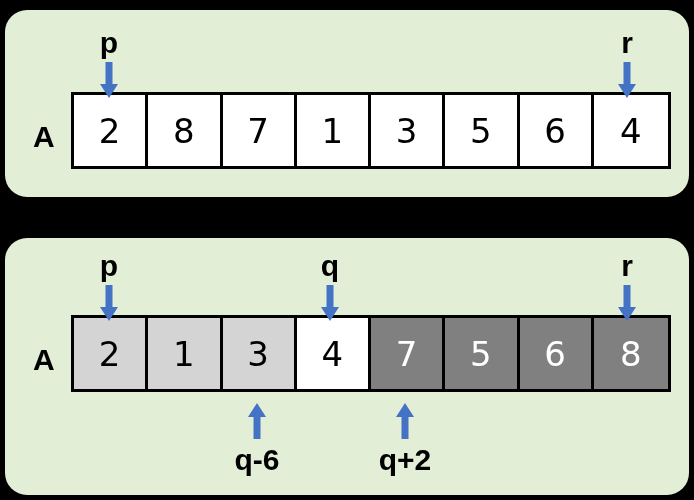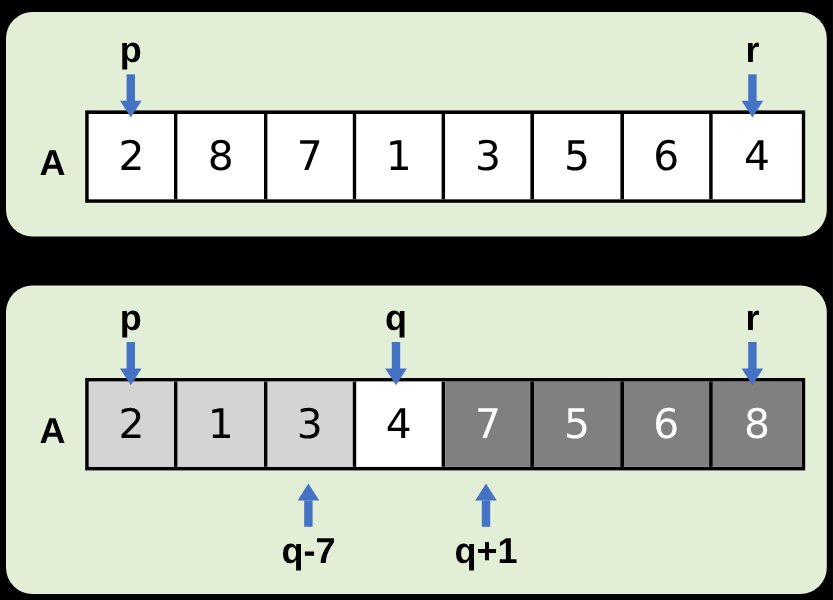--- a/index.html
+++ b/index.html
@@ -152,21 +152,21 @@
 
   <div class="marker" id="m-bot-r" style="left:622px; top:13px;">
     <span class="mtext" style="top:0px;">r</span>
     <div class="shaft" style="top:34px; height:24px;"></div>
     <div class="head down" style="top:56px;"></div>
   </div>
 
   <div class="marker" id="m-bot-qm1" style="left:252px; top:155px;">
     <div class="head up" style="top:10px;"></div>
     <div class="shaft" style="top:24px; height:22px;"></div>
-    <span class="mtext" style="top:52px;">q-7</span>
+    <span class="mtext" style="top:52px;">q-6</span>
   </div>
 
   <div class="marker" id="m-bot-qp1" style="left:400px; top:155px;">
     <div class="head up" style="top:10px;"></div>
     <div class="shaft" style="top:24px; height:22px;"></div>
-    <span class="mtext" style="top:52px;">q+1</span>
+    <span class="mtext" style="top:52px;">q+2</span>
   </div>
 </div>
 
 </body></html>

